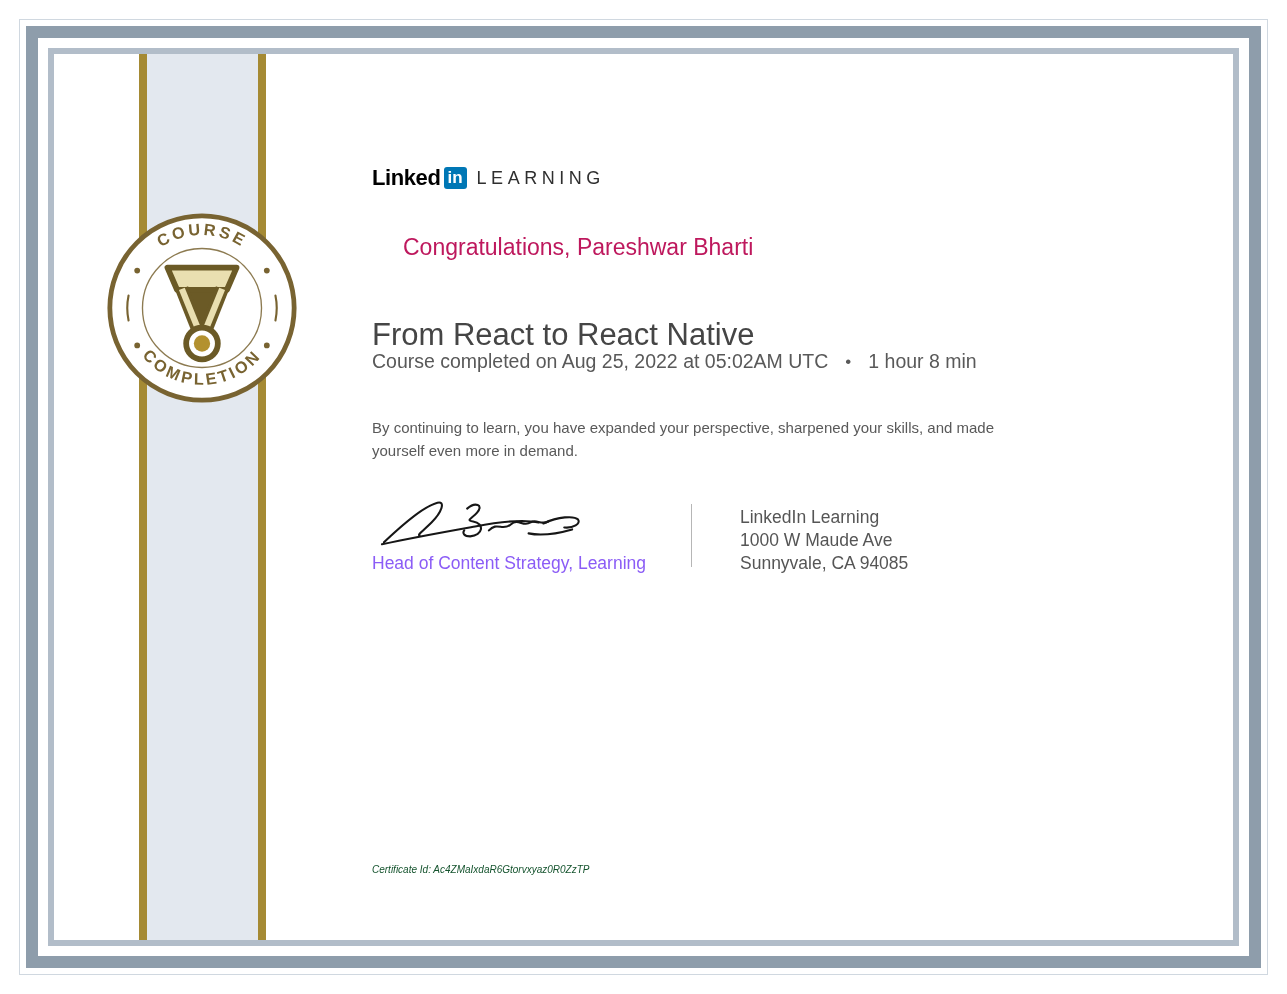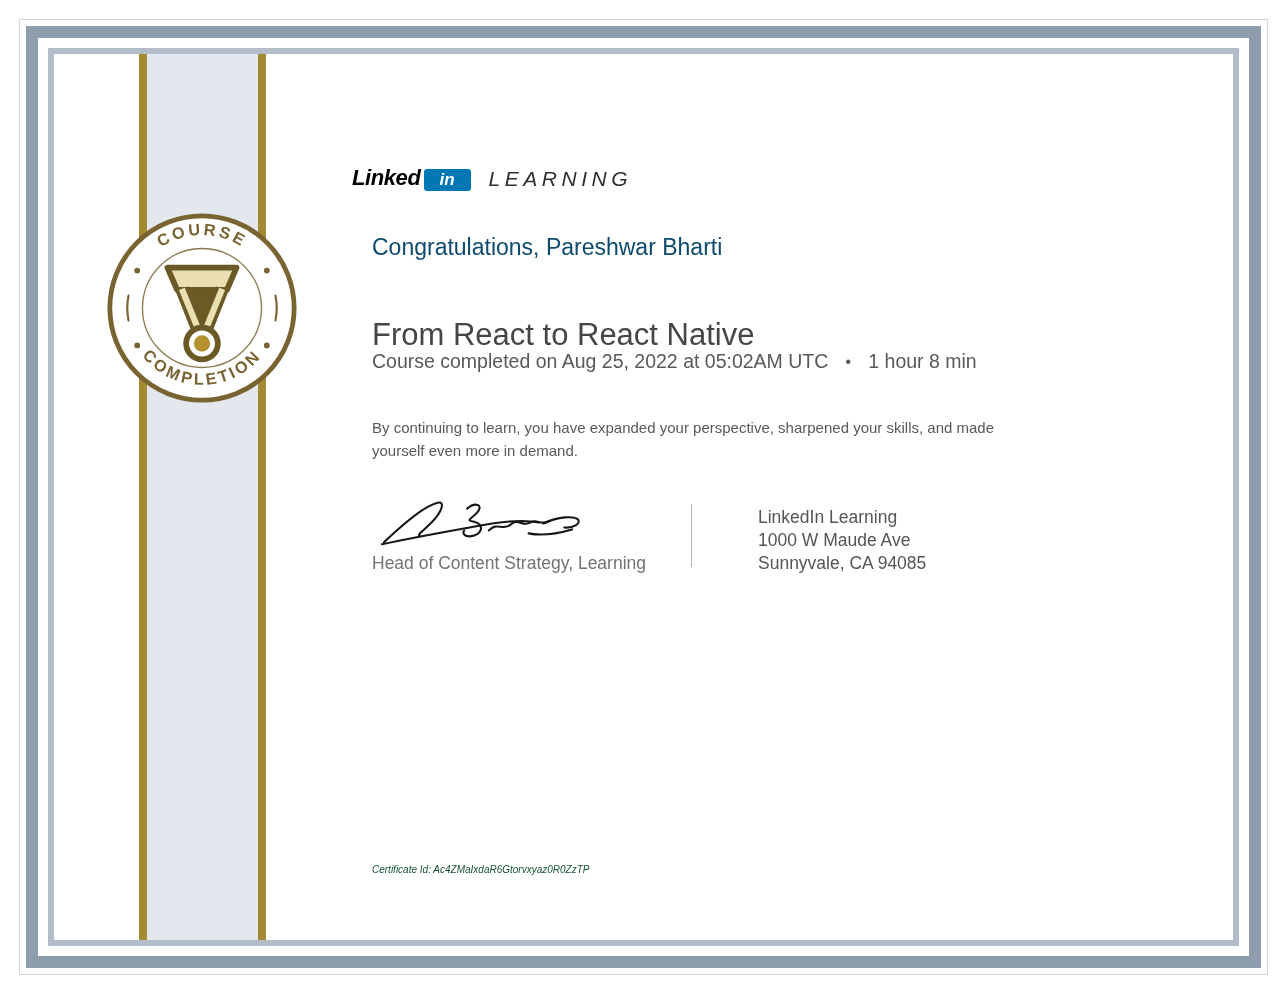--- a/index.html
+++ b/index.html
@@ -26,38 +26,38 @@
     font-size:17px;font-weight:700;letter-spacing:3px;}
   .badge .deco-dot{fill:var(--badge-gold,#786331);}
   .badge .deco-dash{fill:none;stroke:var(--badge-gold,#786331);stroke-width:2.2;stroke-linecap:round;}
   .badge .medal-dark{fill:var(--medal-dark,#6b5a26);}
   .badge .medal-trap{fill:var(--medal-light,#e9dfb0);stroke:var(--medal-dark,#6b5a26);stroke-width:6;stroke-linejoin:round;}
   .badge .strap-outline{fill:none;stroke:var(--medal-dark,#6b5a26);stroke-width:14;}
   .badge .strap-fill{fill:none;stroke:var(--medal-light,#e9dfb0);stroke-width:6.5;}
   .badge .medal-circle{fill:#ffffff;stroke:var(--medal-dark,#6b5a26);stroke-width:6;}
   .badge .medal-dot{fill:var(--medal-gold-dot,#b3912f);}
   
-  .logo{position:absolute;left:352px;top:165px;display:flex;align-items:flex-end;height:26px;font-style:italic;}
+  .logo{position:absolute;left:372px;top:165px;display:flex;align-items:center;height:26px;}
   .logo-linked{font-size:22px;font-weight:700;color:#000000;letter-spacing:-0.4px;}
   .logo-in{margin-left:3px;background:var(--logo-blue,#0077b5);color:#ffffff;font-weight:700;
-    font-size:17px;line-height:1;padding:2px 16px 3px;border-radius:3px;}
-  .logo-learning{margin-left:18px;font-size:21px;letter-spacing:4.5px;color:#2f2f2f;font-weight:400;}
+    font-size:17px;line-height:1;padding:2px 4px 3px;border-radius:3px;}
+  .logo-learning{margin-left:10px;font-size:18px;letter-spacing:4.5px;color:#2f2f2f;font-weight:400;}
   
   .abs{position:absolute;left:372px;}
   .title{top:197px;font-size:30px;color:#595959;}
-  .greeting{top:234px;font-size:23px;color:#0c4a6e;}
+  .greeting{top:234px;font-size:23px;color:#be185d;margin-left:31px;}
   .course-title{top:317px;font-size:31px;font-weight:400;color:#454545;}
   .meta{top:350px;font-size:19.5px;color:#595959;display:flex;align-items:center;}
   .meta-bullet{margin:0 17px;font-size:17px;color:#595959;}
   .message{top:417px;width:642px;font-size:15px;line-height:1.53;color:#595959;}
   .sig-svg{position:absolute;left:380px;top:493px;width:208px;height:56px;}
   .sig-path{fill:none;stroke:#161616;stroke-width:2.1;stroke-linecap:round;stroke-linejoin:round;}
-  .sig-title{top:553px;font-size:17.5px;color:#737373;}
+  .sig-title{top:553px;font-size:17.5px;color:#8b5cf6;}
   .divider{position:absolute;left:691px;top:504px;width:1px;height:63px;background:#b6b6b6;}
-  .address{position:absolute;left:758px;top:506px;font-size:17.5px;line-height:23px;color:#555555;}
+  .address{position:absolute;left:740px;top:506px;font-size:17.5px;line-height:23px;color:#555555;}
   .cert-id{top:864px;font-size:10px;color:#14532d;font-style:italic;}
 </style>
 </head>
 <body>
 
 <div class="page">
 
   <div class="frame-line"></div>
   <div class="frame-dark"></div>
   <div class="frame-light"></div>

